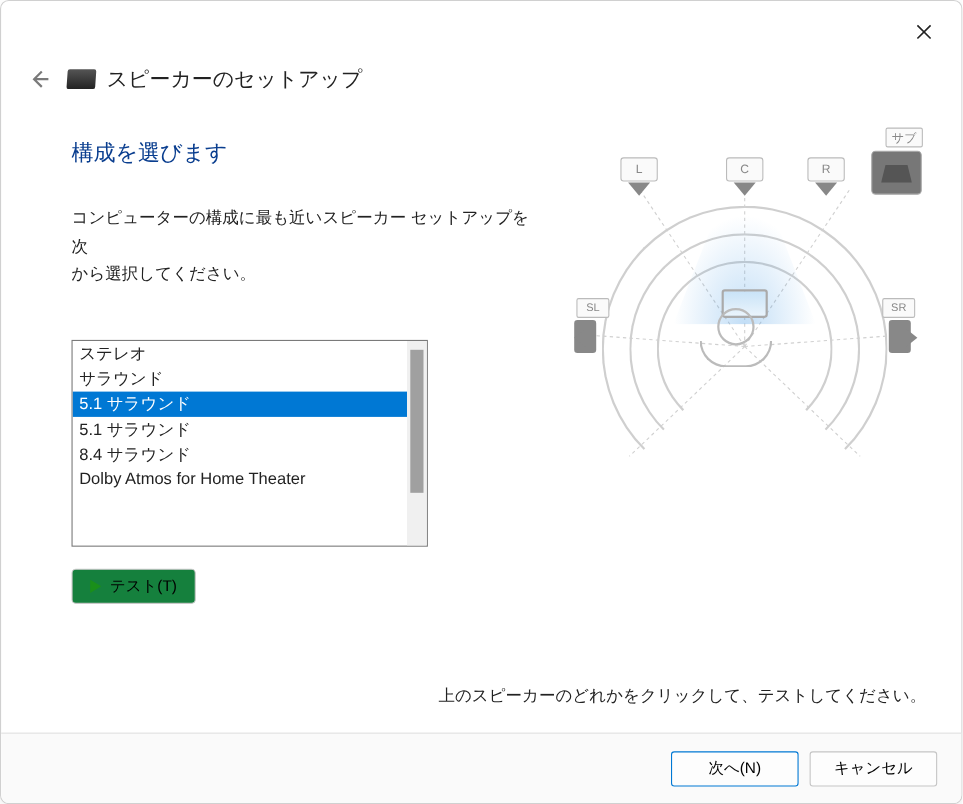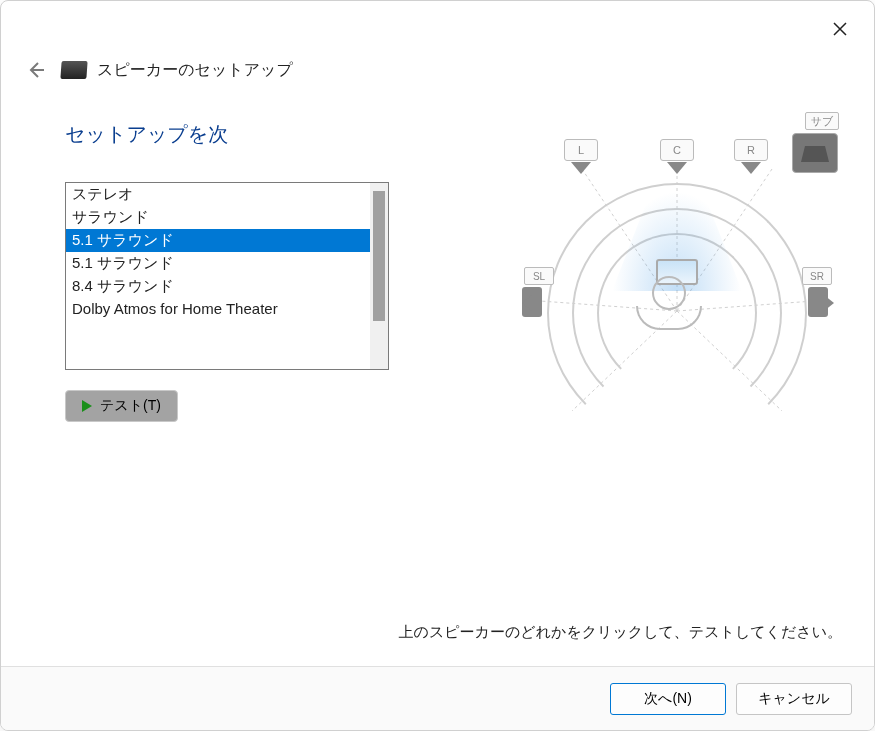--- a/index.html
+++ b/index.html
@@ -5,33 +5,33 @@
   * { box-sizing: border-box; }
   html, body { margin:0; padding:0; width:875px; height:731px; font-family:"Yu Gothic UI","Meiryo UI","Segoe UI",sans-serif; font-size:14px; color:#222; background:#fff; }
   .window { position:relative; width:875px; height:731px; background:#fff; border:1px solid #d0d0d0; border-radius:8px; box-shadow:0 4px 14px rgba(0,0,0,0.08); overflow:hidden; }
   .close-btn { position:absolute; top:12px; right:18px; width:32px; height:32px; display:flex; align-items:center; justify-content:center; cursor:pointer; }
   .close-btn svg { width:14px; height:14px; stroke:#222; stroke-width:1.5; fill:none; }
   .header { display:flex; align-items:center; gap:14px; padding:58px 0 0 24px; }
   .back-arrow { width:22px; height:22px; display:flex; align-items:center; justify-content:center; cursor:pointer; }
   .back-arrow svg { width:18px; height:18px; stroke:#7a7a7a; stroke-width:2; fill:none; }
   .title-row { display:flex; align-items:center; gap:10px; }
   .speaker-icon { width:26px; height:18px; background:linear-gradient(#555,#222); border-radius:2px; transform:skewX(-4deg); }
-  .title-text { font-size:16px; color:#222; }
+  .title-text { font-size:19px; color:#222; }
   .content { display:flex; padding:30px 32px 0 64px; gap:30px; }
   .left { width:420px; }
   h1.heading { color:#0a3e8f; font-size:20px; font-weight:400; margin:10px 0 34px 0; }
   .description { font-size:15px; line-height:1.7; margin:0 0 46px 0; }
   .list-label { font-size:14px; margin-bottom:8px; }
   .listbox { border:1px solid #7a7a7a; width:324px; height:188px; overflow:hidden; position:relative; background:#fff;padding-left:22px; }
   .list-items { position:absolute; top:0; left:0; right:18px; bottom:0; overflow:hidden; }
   .item { padding:2px 6px; font-size:15px; cursor:pointer; white-space:nowrap; overflow:hidden; }
   .item.selected { background:#0078d4; color:#fff; }
   .scrollbar { position:absolute; top:0; right:0; width:18px; height:100%; background:#f0f0f0; }
   .scroll-thumb { position:absolute; top:8px; right:3px; width:12px; height:130px; background:#a0a0a0; border-radius:0; }
-  .test-btn { margin-top:20px; display:inline-flex; align-items:center; gap:8px; border:1px solid #c8c8c8; border-radius:4px; background:#a3a3a3; padding:6px 16px; font-size:14px; cursor:pointer; }
+  .test-btn { margin-top:20px; display:inline-flex; align-items:center; gap:8px; border:1px solid #c8c8c8; border-radius:4px; background:#15803d; padding:6px 16px; font-size:14px; cursor:pointer; }
   .test-btn .play { width:0; height:0; border-left:10px solid #1a8f1a; border-top:6px solid transparent; border-bottom:6px solid transparent; }
   .right { flex:1; position:relative; }
   .diagram { position:relative; width:330px; height:300px; margin:0 auto; }
   .arc { position:absolute; border:2px solid #cfcfcf; border-radius:50%; border-bottom-color:transparent; }
   .sp-box { position:absolute; width:34px; height:22px; border:1px solid #bbb; border-radius:3px; display:flex; align-items:center; justify-content:center; font-size:11px; color:#888; background:#fafafa; }
   .sp-cone { position:absolute; left:50%; transform:translateX(-50%); bottom:-14px; width:0; height:0; border-left:10px solid transparent; border-right:10px solid transparent; border-top:12px solid #888; }
   .sub { position:absolute; width:46px; height:40px; border:1px solid #aaa; border-radius:4px; background:#777; display:flex; align-items:center; justify-content:center; }
   .sub-label { position:absolute; top:-22px; left:0; width:34px; height:18px; border:1px solid #bbb; border-radius:2px; font-size:11px; display:flex; align-items:center; justify-content:center; color:#888; background:#fafafa;margin-left:12px; }
   .head { position:absolute; left:50%; top:165px; transform:translateX(-50%); }
   .head .hcircle { width:34px; height:34px; border:2px solid #bbb; border-radius:50%; }
@@ -68,21 +68,25 @@
         </svg>
     </div>
     <div class="title-row">
       <div class="speaker-icon"></div>
       <div class="title-text">スピーカーのセットアップ</div>
     </div>
   </div>
 
   <div class="content">
     <div class="left">
-      <h1 class="heading">セットアップを次</h1>
+      <h1 class="heading">構成を選びます</h1>
+      <p class="description">
+        <span>コンピューターの構成に最も近いスピーカー セットアップを次</span><br>
+        <span>から選択してください。</span>
+      </p>
       <div class="listbox">
         <div class="list-items">
           <div class="item">ステレオ</div>
           <div class="item">サラウンド</div>
           <div class="item selected">5.1 サラウンド</div>
           <div class="item">5.1 サラウンド</div>
           <div class="item">8.4 サラウンド</div>
           <div class="item">Dolby Atmos for Home Theater</div>
         </div>
         <div class="scrollbar">

